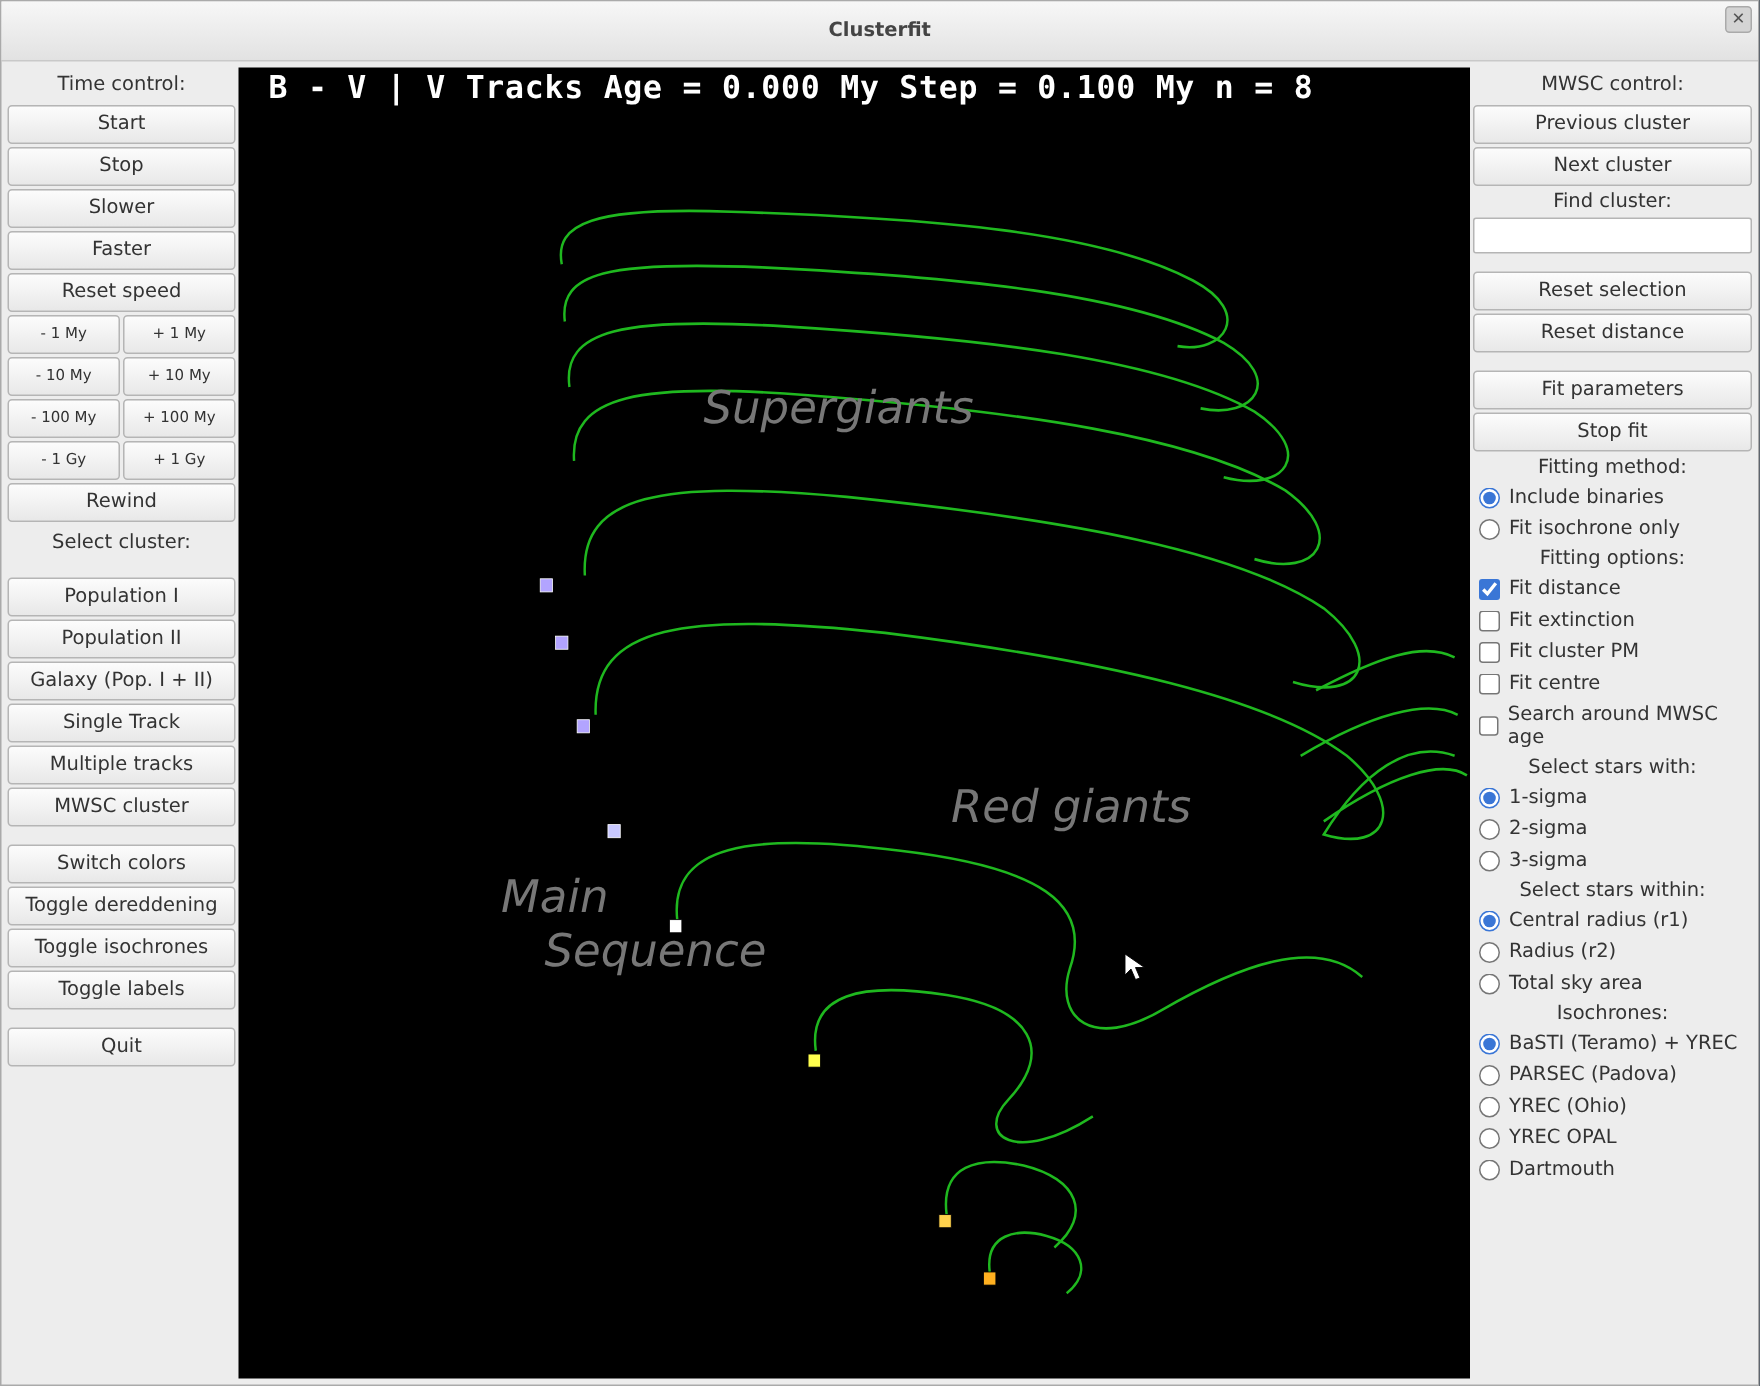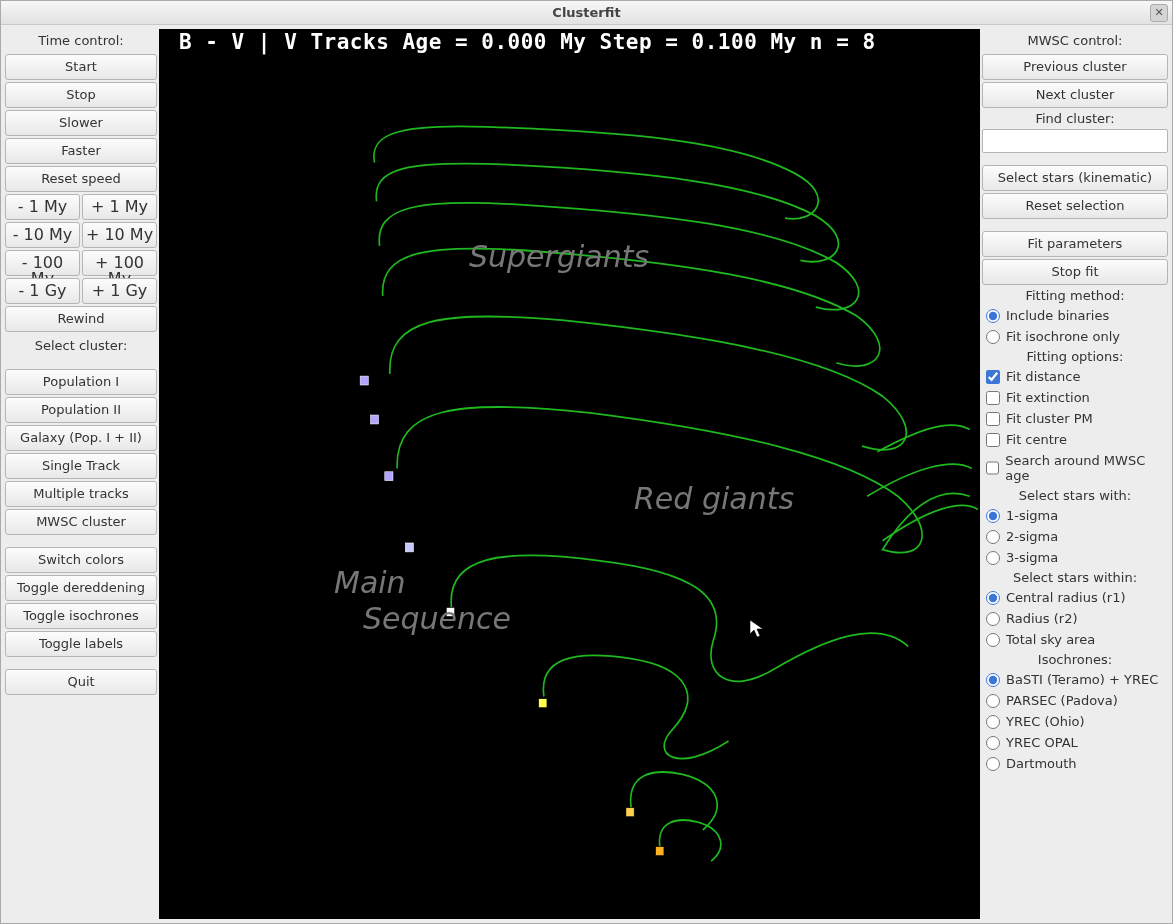--- a/index.html
+++ b/index.html
@@ -15,21 +15,21 @@
   .window {
     width: 1173px;
     height: 924px;
     background: #ededed;
     border: 1px solid #aaa;
     display: flex;
     flex-direction: column;
     box-shadow: 0 2px 8px rgba(0,0,0,0.4);
   }
   .titlebar {
-    height: 24px;
+    height: 40px;
     background: linear-gradient(to bottom,#f7f7f7,#e2e2e2);
     border-bottom: 1px solid #c9c9c9;
     display: flex;
     align-items: center;
     justify-content: center;
     position: relative;
     font-weight: bold;
     color: #444;
   }
   .close-btn {
@@ -88,21 +88,21 @@
     color: #333;
     text-align: center;
     cursor: pointer;
     height: 26px;
     line-height: 16px;
   }
   .btn-row {
     display: flex;
     gap: 2px;
   }
-  .btn-row .btn { flex: 1; font-size: 16px; padding: 4px 2px; }
+  .btn-row .btn { flex: 1; font-size: 10px; padding: 4px 2px; }
   .spacer { height: 8px; }
   .text-input {
     border: 1px solid #b5b5b5;
     border-radius: 2px;
     background: #fff;
     height: 24px;
     padding: 2px 4px;
     width: 100%;
   }
   .opt-row {
@@ -221,40 +221,40 @@
         <rect x="206" y="347" width="8" height="8" fill="#b2a4ff" stroke="#fff" stroke-width="0.5"></rect>
         <rect x="220" y="398" width="8" height="8" fill="#b2a4ff" stroke="#fff" stroke-width="0.5"></rect>
         <rect x="240" y="462" width="8" height="8" fill="#c8c8ff" stroke="#fff" stroke-width="0.5"></rect>
         <rect x="280" y="520" width="8" height="8" fill="#ffffff" stroke="#000" stroke-width="0.5"></rect>
         <rect x="370" y="602" width="8" height="8" fill="#ffff4d" stroke="#000" stroke-width="0.5"></rect>
         <rect x="455" y="700" width="8" height="8" fill="#ffd24d" stroke="#000" stroke-width="0.5"></rect>
         <rect x="484" y="735" width="8" height="8" fill="#ffb020" stroke="#000" stroke-width="0.5"></rect>
       </svg>
 
       <div class="chart-label" style="top:210px; left:310px;">Supergiants</div>
-      <div class="chart-label" style="top:452px; left:475px;">Red giants</div>
+      <div class="chart-label" style="top:476px; left:475px;">Red giants</div>
       <div class="chart-label" style="top:536px; left:175px;">Main</div>
       <div class="chart-label" style="top:572px; left:175px;margin-left:29px;">Sequence</div>
 
       <div class="cursor-arrow">
         <svg width="16" height="20" viewBox="0 0 16 20">
             <path d="M1,1 L1,15 L5,11 L8,18 L11,17 L8,10 L14,10 Z" fill="#fff" stroke="#000" stroke-width="0.6"></path>
           </svg>
       </div>
     </div>
 
     <div class="right-panel">
       <div class="section-label">MWSC control:</div>
       <div class="btn">Previous cluster</div>
       <div class="btn">Next cluster</div>
       <div class="section-label" style="padding:1px 2px;">Find cluster:</div>
       <input type="text" class="text-input" value="" style="">
       <div class="spacer"></div>
-      <div class="btn">Select stars (kinematic)</div>
       <div class="btn">Reset selection</div>
+      <div class="btn">Reset distance</div>
       <div class="spacer"></div>
       <div class="btn">Fit parameters</div>
       <div class="btn">Stop fit</div>
 
       <div class="section-label" style="padding:1px 2px;">Fitting method:</div>
       <label class="opt-row">
         <input type="radio" name="fitmethod" checked="" style="">
         <span>Include binaries</span>
       </label>
       <label class="opt-row">

